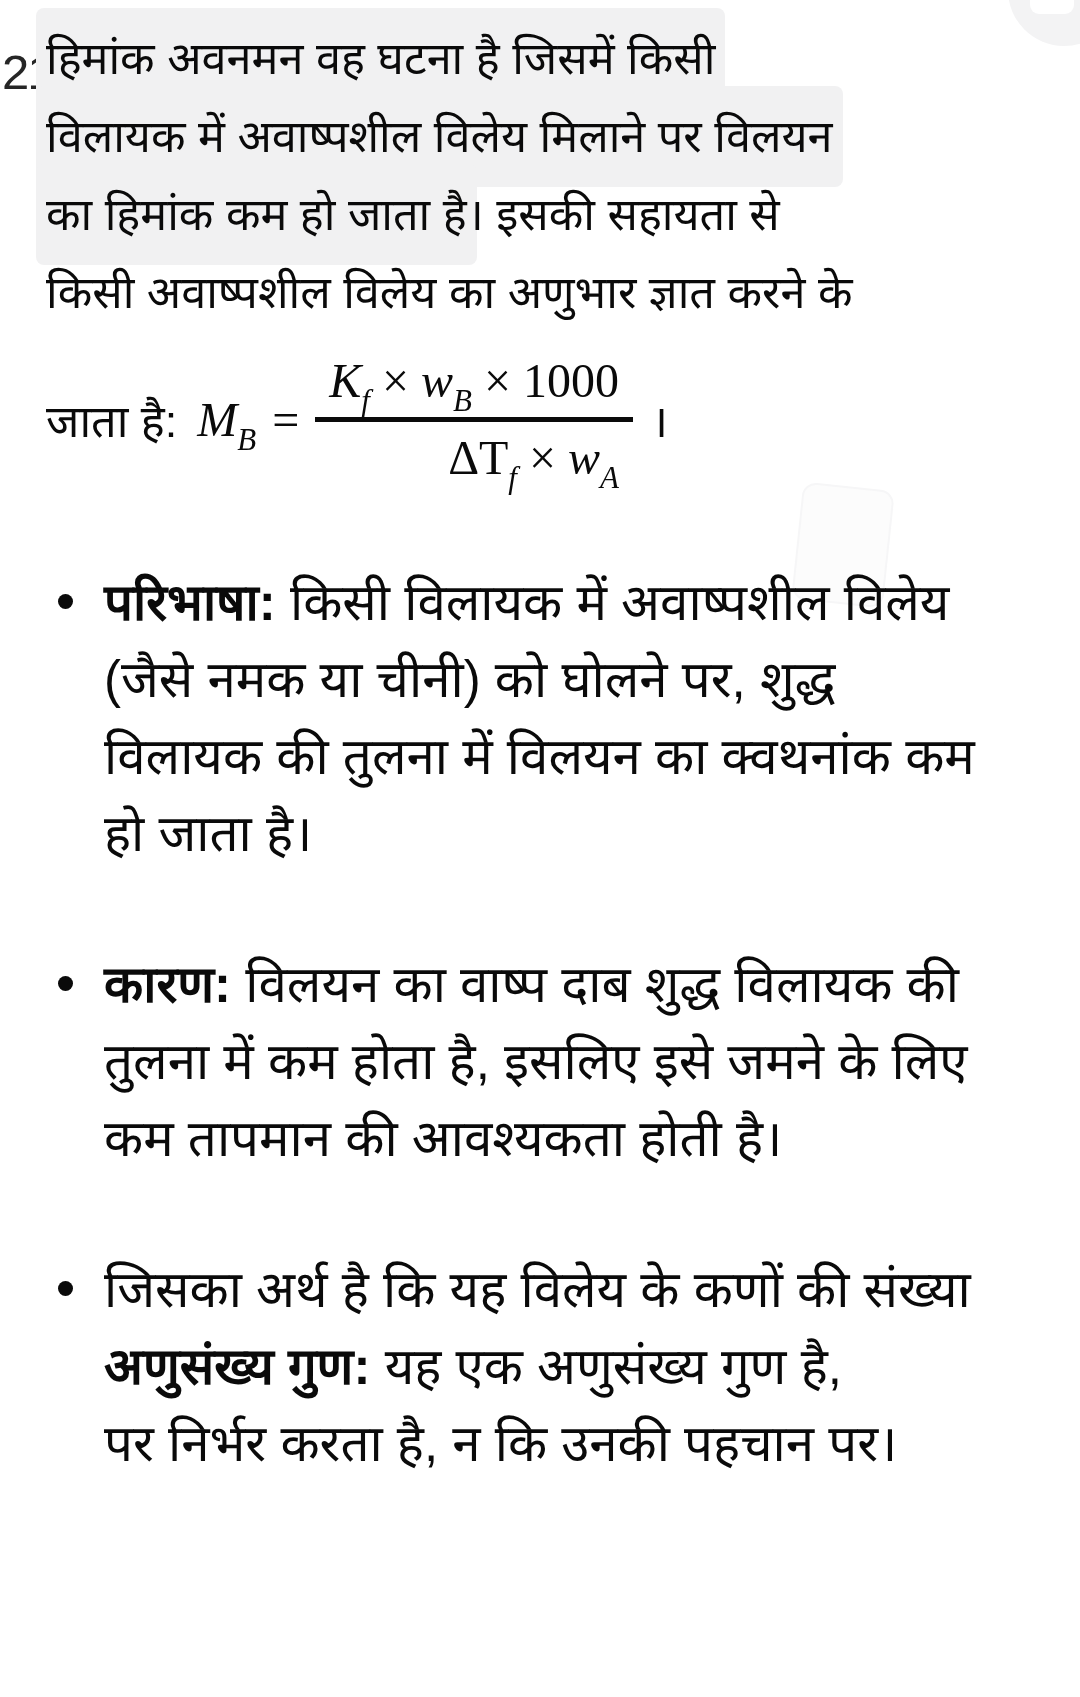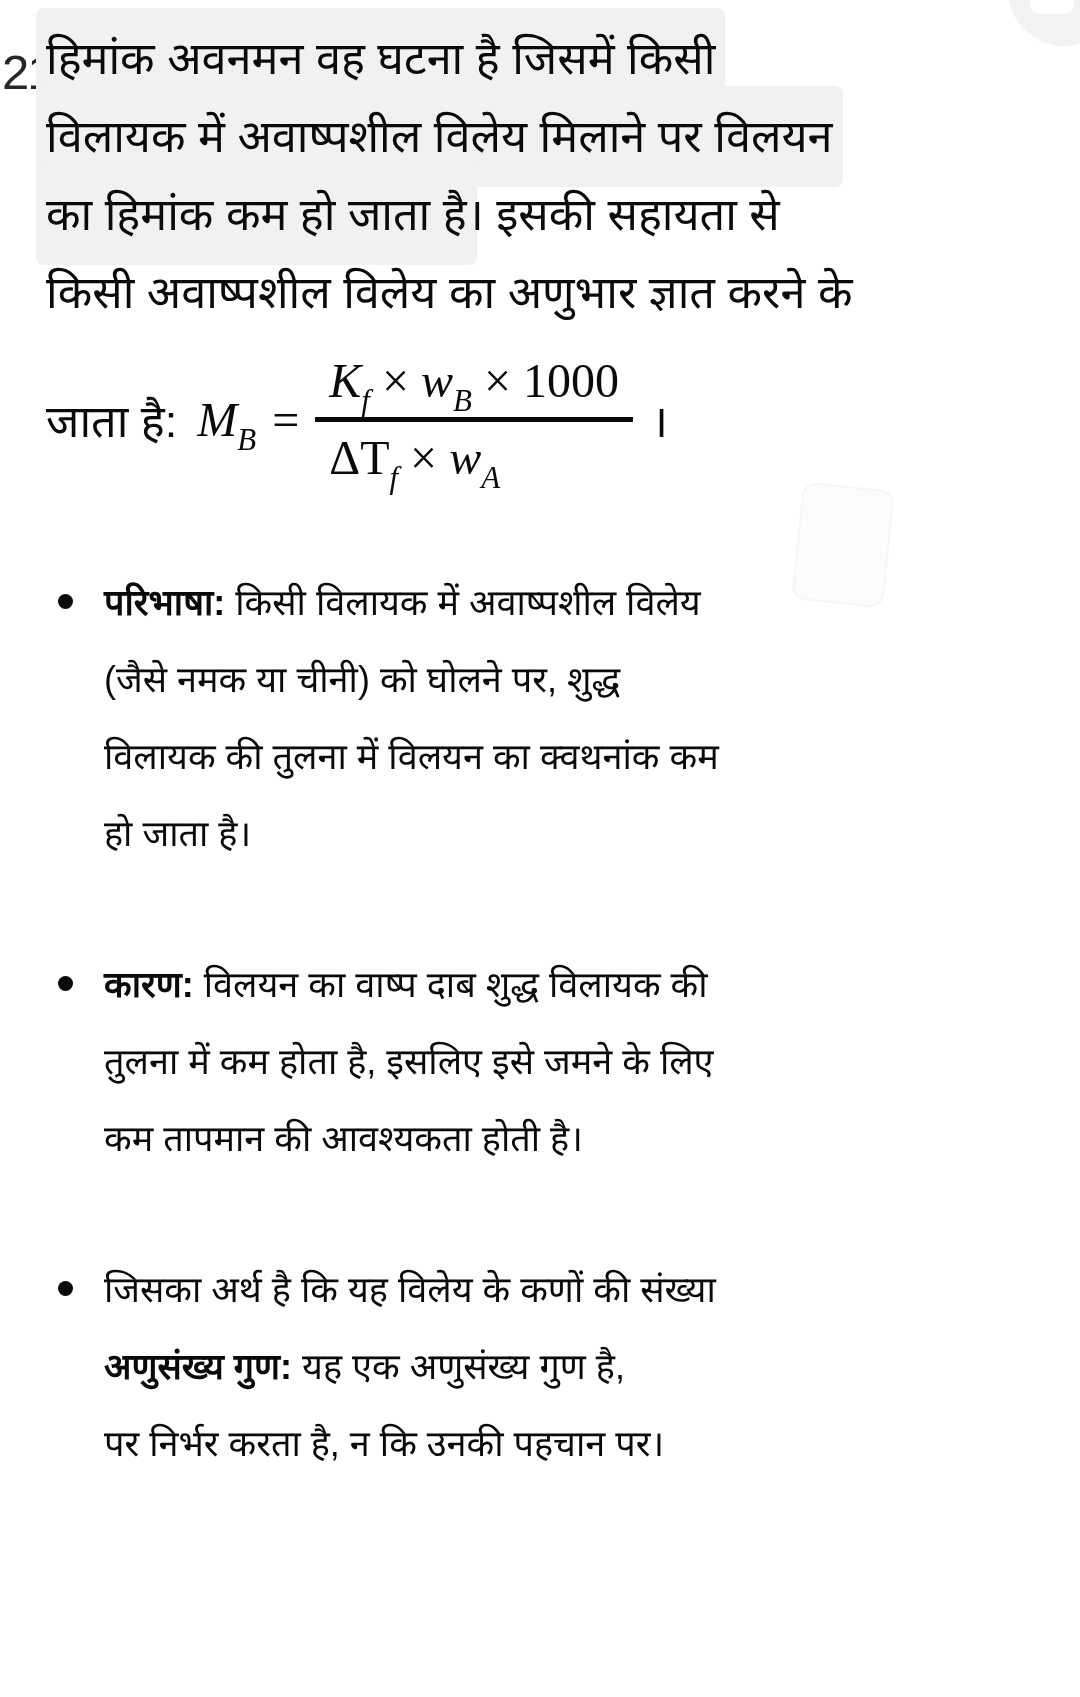--- a/index.html
+++ b/index.html
@@ -62,38 +62,38 @@
     font-family:"Liberation Serif","DejaVu Serif",serif;
     font-style:italic; font-size:48px;
   }
   .math sub {
     font-size:31px; font-style:italic;
     line-height:0; vertical-align:-14px;
   }
   .eq { font-style:normal; margin:0 16px; }
   .up { font-style:normal; }
   .times { font-style:normal; margin:0 12px; }
-  .frac { display:inline-flex; flex-direction:column; align-items:flex-start; }
+  .frac { display:inline-flex; flex-direction:column; align-items:flex-end; }
   .frac .fbar { align-self:stretch; height:5px; background:#0a0a0a; margin:8px 0; }
   .frac .num, .frac .den { padding:0 14px; line-height:1.15; }
   .terminator { font-family:"Liberation Sans","DejaVu Sans",sans-serif; font-style:normal; font-size:45px; margin-left:18px; }
 
   h2.heading {
     margin-top:44px;
     font-size:55px; font-weight:700; line-height:72px;
     white-space:nowrap;
   }
 
   ul.bullets { list-style:none; margin-top:58px; }
   ul.bullets li { display:flex; margin-bottom:74px; }
   .dot {
     flex:none; width:15px; height:15px; border-radius:50%;
     background:#0a0a0a; margin:30px 0 0 12px;
   }
-  .btext { margin-left:31px; font-size:36px; line-height:77px; }
+  .btext { margin-left:31px; font-size:51px; line-height:77px; }
   .btext .line { white-space:nowrap; }
   .blabel { font-weight:700; }
 </style>
 </head>
 <body>
 
 <div class="fab-circle"></div>
 <div class="fab-notch"></div>
 <div class="ghost"></div>
 

